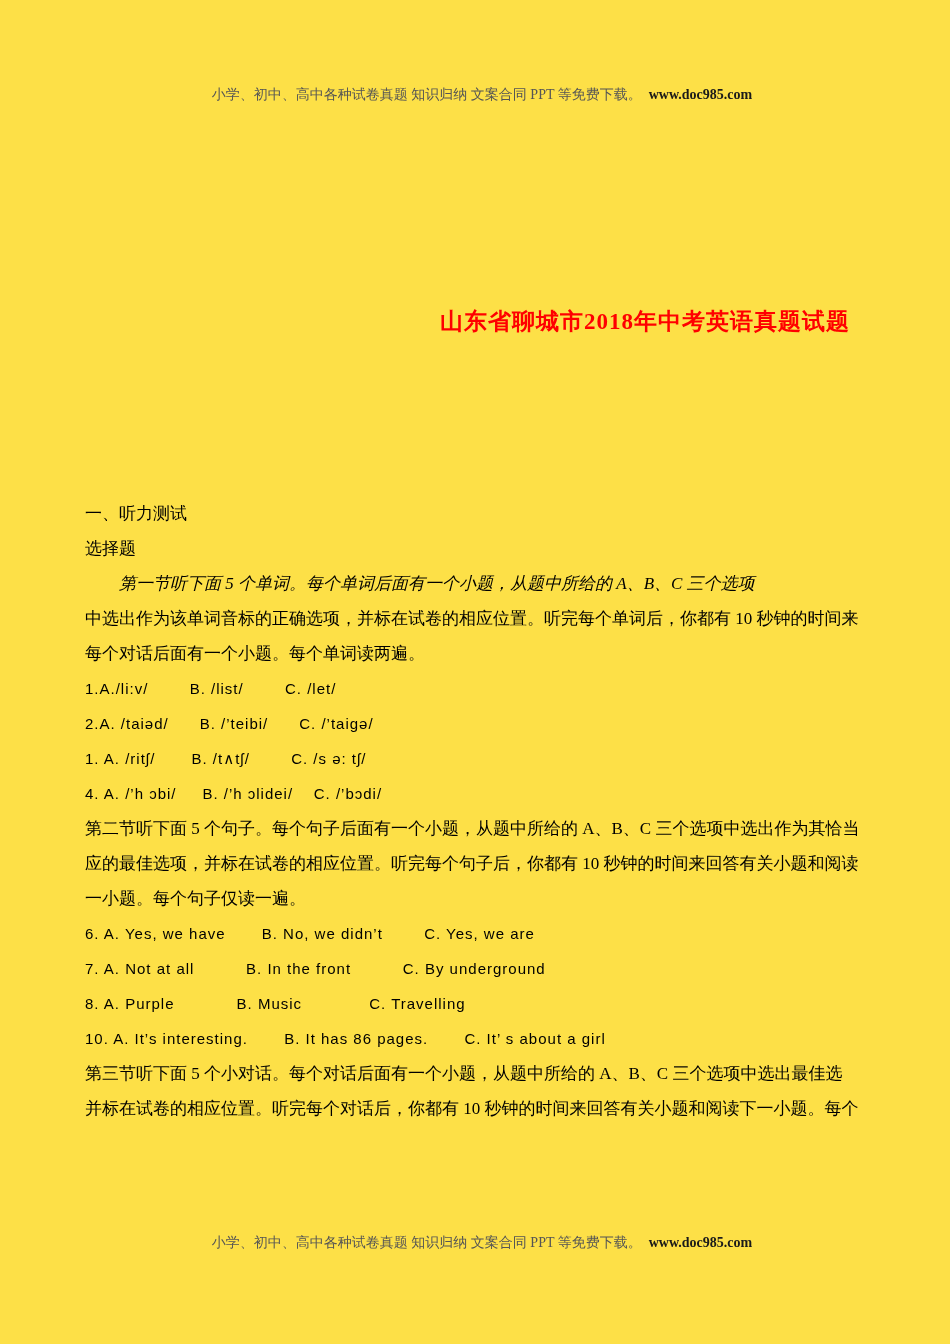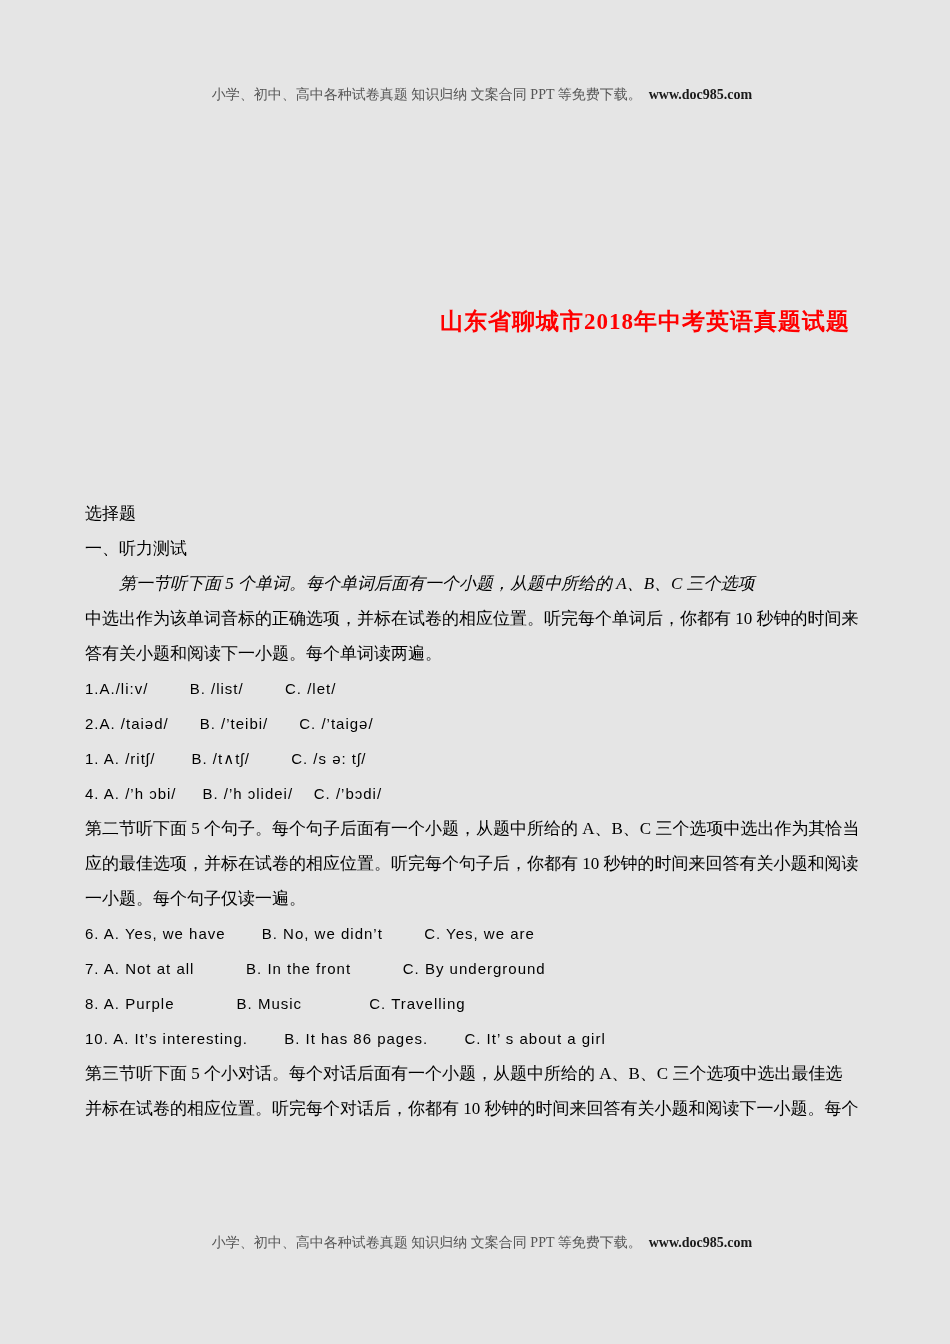--- a/index.html
+++ b/index.html
@@ -1,20 +1,20 @@
 <!DOCTYPE html>
 <html><head>
 <meta charset="utf-8">
 <style>
   html, body { margin: 0; padding: 0; background: #ffffff; }
   .page {
     position: relative;
     width: 950px;
     height: 1344px;
-    background: #e5e5e5;
+    background: #fde047;
     font-family: "Liberation Serif", "DejaVu Serif", serif;
     color: #000000;
     overflow: hidden;
   }
   .meta-line {
     position: absolute;
     left: 0;
     width: 100%;
     text-align: center;
     font-size: 14px;
@@ -69,25 +69,25 @@
 
 <div class="page">
 
   <div class="meta-line header-meta">
     <span>小学、初中、高中各种试卷真题 知识归纳 文案合同 PPT 等免费下载。  </span><span class="site">www.doc985.com</span>
   </div>
 
   <div class="doc-title" style="color: rgb(255, 0, 0);">山东省聊城市2018年中考英语真题试题</div>
 
   <div class="content">
+    <div class="line cn">一、听力测试</div>
     <div class="line cn">选择题</div>
-    <div class="line cn">一、听力测试</div>
     <div class="line cn indent">第一节听下面 5 个单词。每个单词后面有一个小题，从题中所给的 A、B、C 三个选项</div>
     <div class="line cn">中选出作为该单词音标的正确选项，并标在试卷的相应位置。听完每个单词后，你都有 10 秒钟的时间来回</div>
-    <div class="line cn">答有关小题和阅读下一小题。每个单词读两遍。</div>
+    <div class="line cn">每个对话后面有一个小题。每个单词读两遍。</div>
     <div class="line mono">1.A./li:v/        B. /list/        C. /let/</div>
     <div class="line mono">2.A. /taiəd/      B. /’teibi/      C. /’taigə/</div>
     <div class="line mono">1. A. /ritʃ/       B. /t∧tʃ/        C. /s ə: tʃ/</div>
     <div class="line mono">4. A. /’h ɔbi/     B. /’h ɔlidei/    C. /’bɔdi/</div>
     <div class="line cn">第二节听下面 5 个句子。每个句子后面有一个小题，从题中所给的 A、B、C 三个选项中选出作为其恰当反</div>
     <div class="line cn">应的最佳选项，并标在试卷的相应位置。听完每个句子后，你都有 10 秒钟的时间来回答有关小题和阅读下</div>
     <div class="line cn">一小题。每个句子仅读一遍。</div>
     <div class="line mono">6. A. Yes, we have       B. No, we didn’t        C. Yes, we are</div>
     <div class="line mono">7. A. Not at all          B. In the front          C. By underground</div>
     <div class="line mono">8. A. Purple            B. Music             C. Travelling</div>

